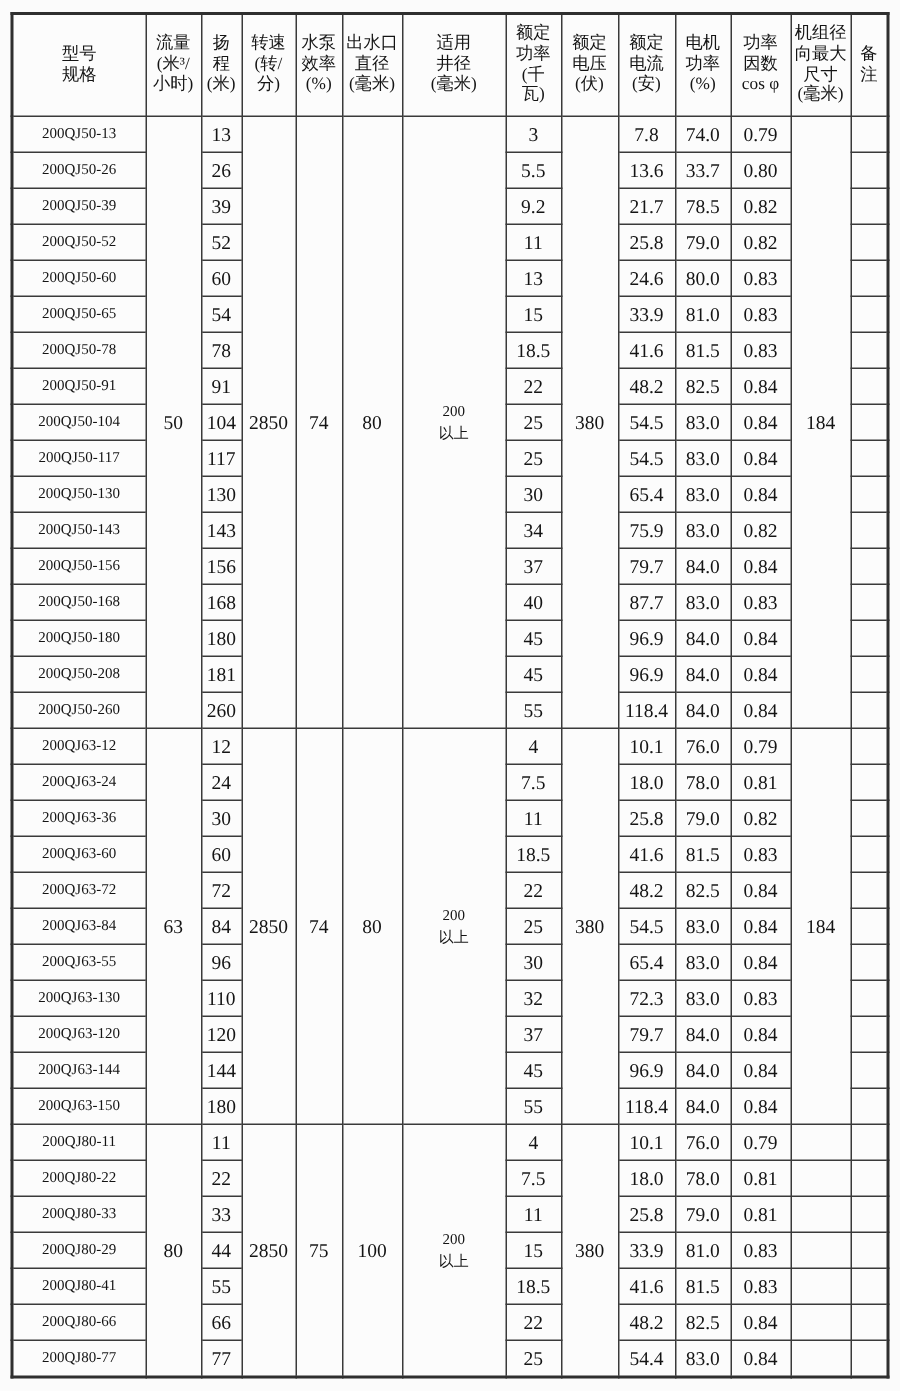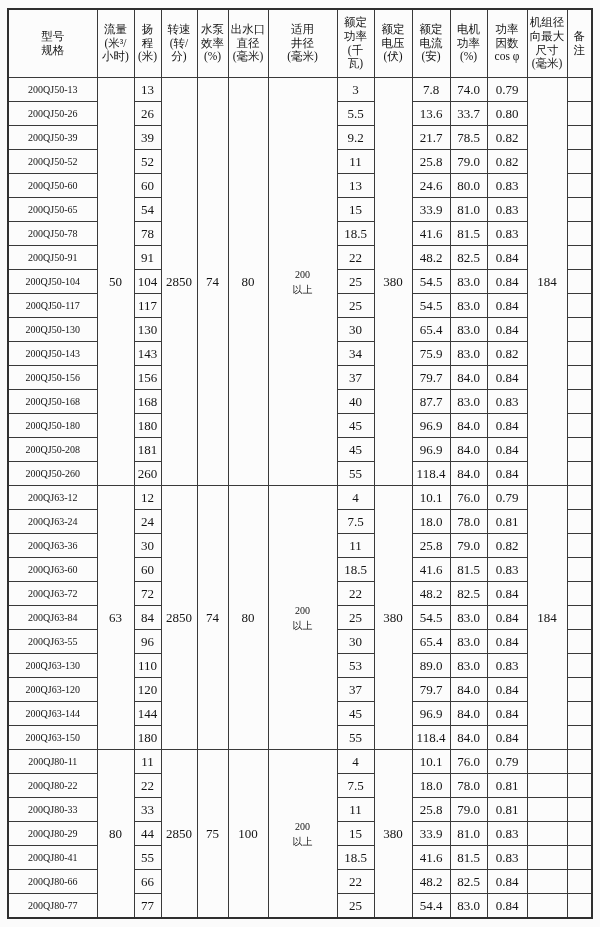--- a/index.html
+++ b/index.html
@@ -371,22 +371,22 @@
           <td>96</td>
           <td>30</td>
           <td>65.4</td>
           <td>83.0</td>
           <td>0.84</td>
           <td></td>
         </tr>
         <tr>
           <td class="model">200QJ63-130</td>
           <td>110</td>
-          <td>53</td>
-          <td>89.0</td>
+          <td>32</td>
+          <td>72.3</td>
           <td>83.0</td>
           <td>0.83</td>
           <td></td>
         </tr>
         <tr>
           <td class="model">200QJ63-120</td>
           <td>120</td>
           <td>37</td>
           <td>79.7</td>
           <td>84.0</td>

